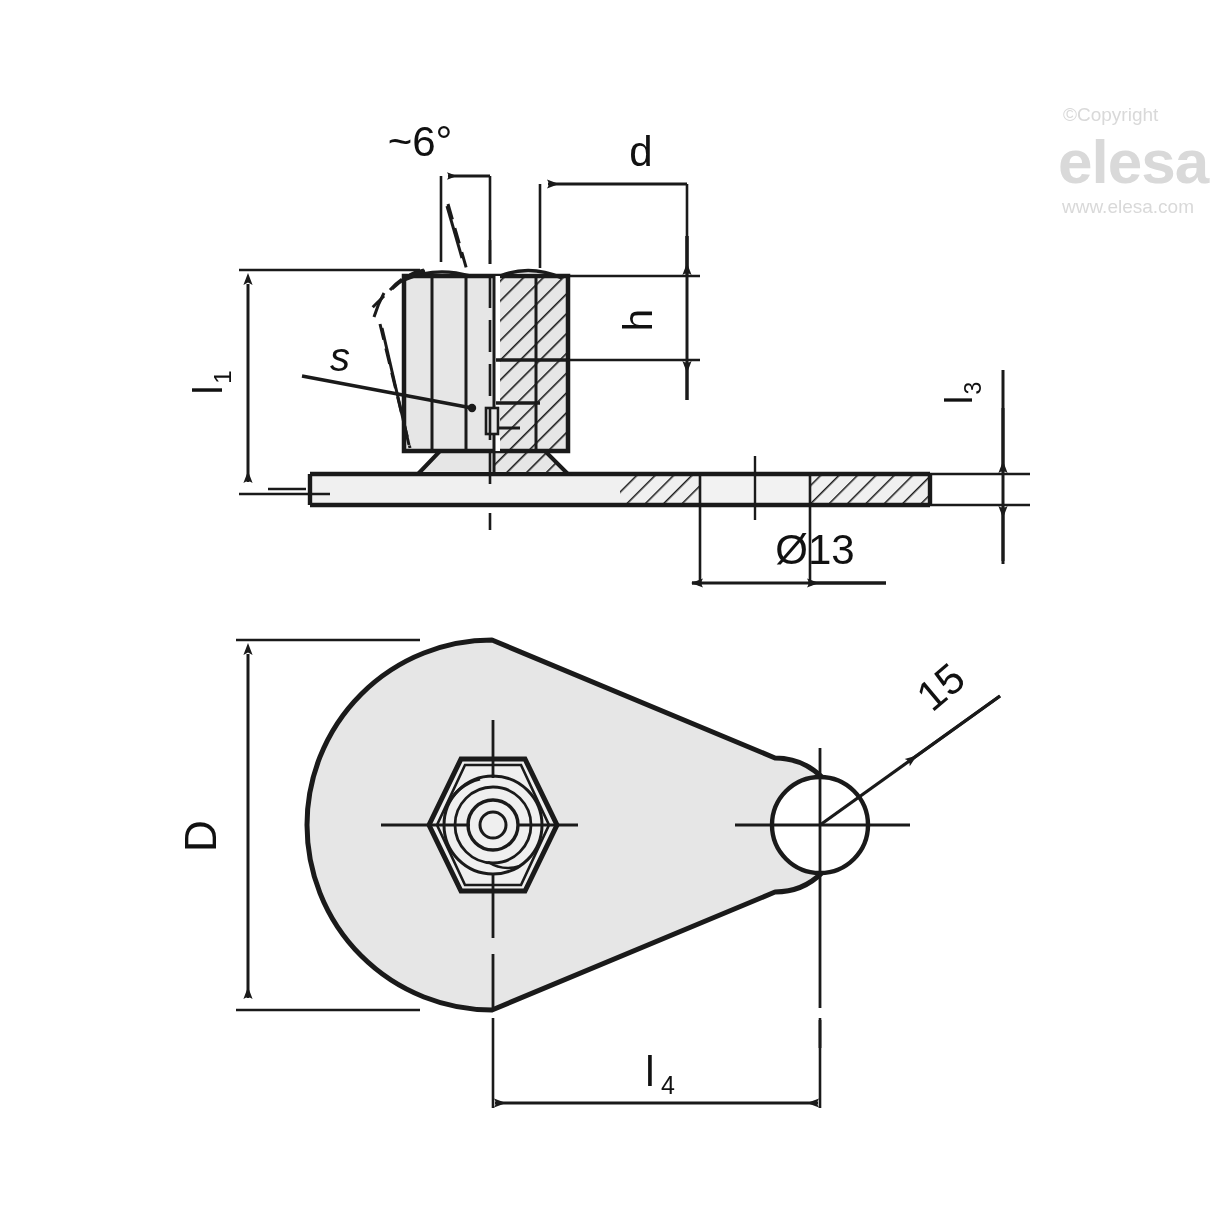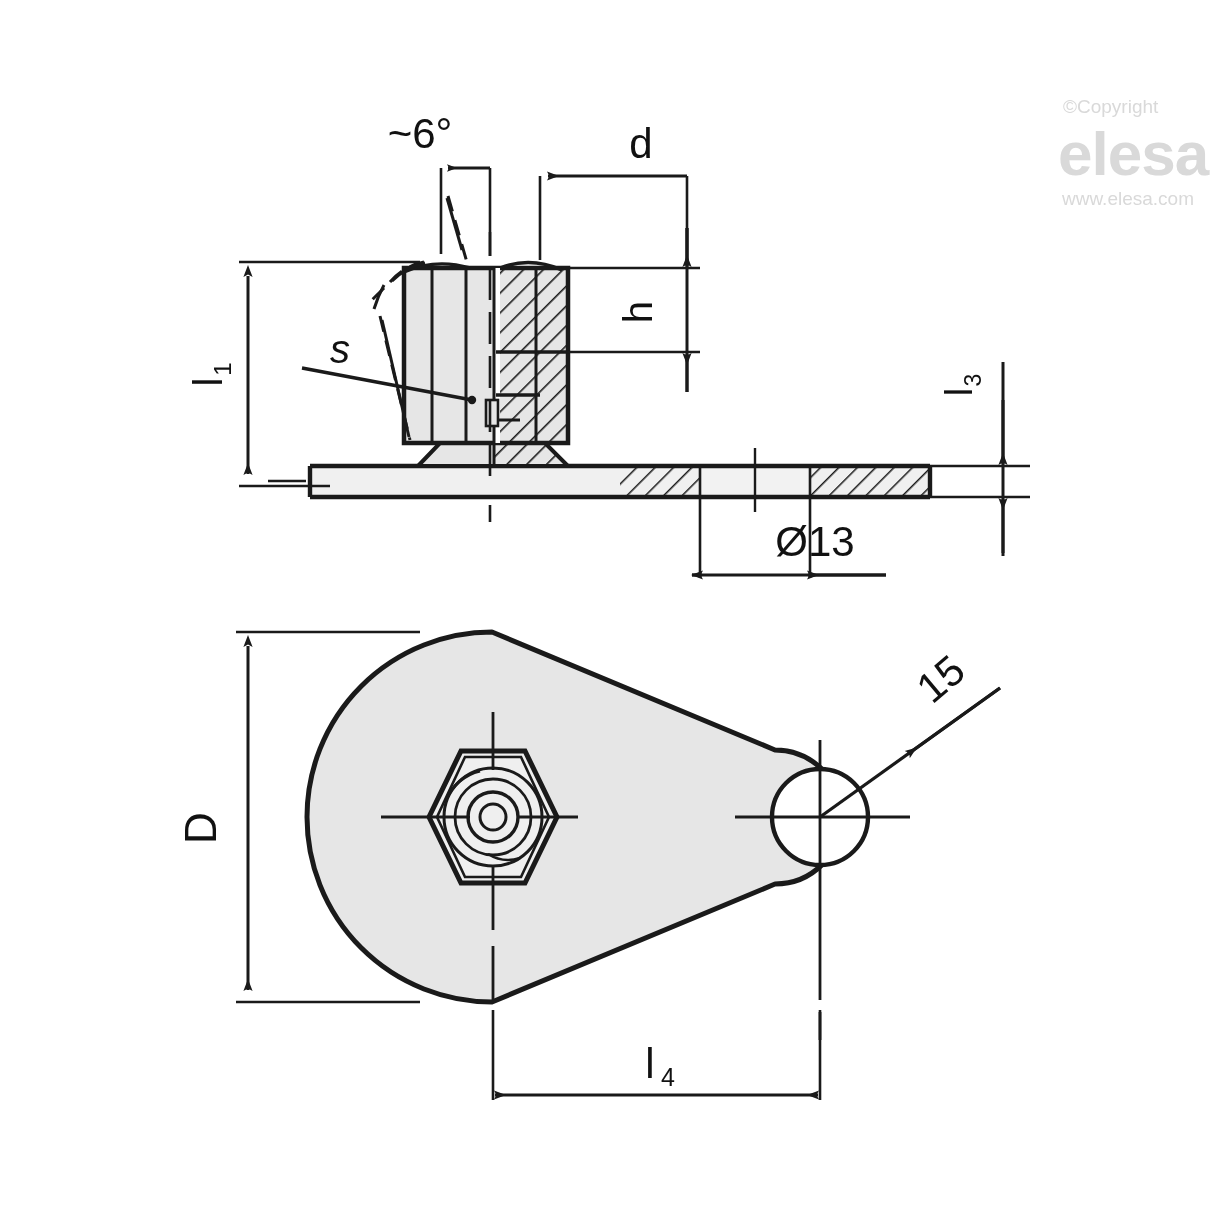--- a/index.html
+++ b/index.html
@@ -2,21 +2,21 @@
 <html><head>
 <meta charset="utf-8">
 <title>Elesa Technical Drawing</title>
 <style>
   html,body{margin:0;padding:0;background:#ffffff;}
   body{
     width:1214px;height:1214px;
     font-family:"Liberation Sans", sans-serif;
     overflow:hidden;position:relative;
   }
-  #sheet{position:absolute;left:0;top:0;width:1214px;height:1182px;}
+  #sheet{position:absolute;left:0;top:8px;width:1214px;height:1182px;}
   svg{display:block;}
   .lbl{font-family:"Liberation Sans", sans-serif;fill:#111;}
   .wm{fill:#d9d9d9;font-family:"Liberation Sans", sans-serif;}
 </style>
 </head>
 <body>
 
 <div id="sheet">
 <svg width="1214" height="1214" viewBox="0 0 1214 1214" xmlns="http://www.w3.org/2000/svg">
 

